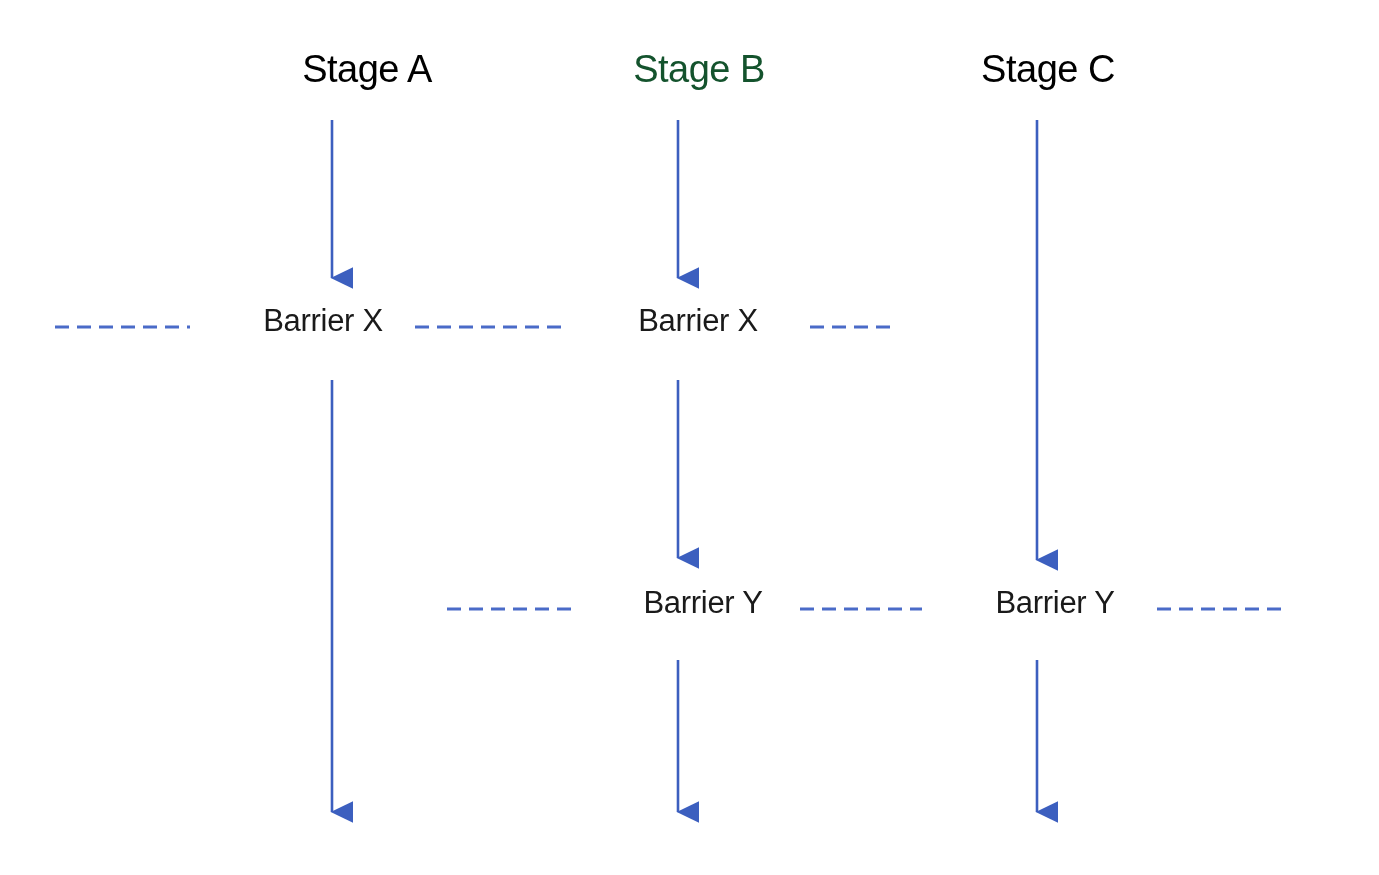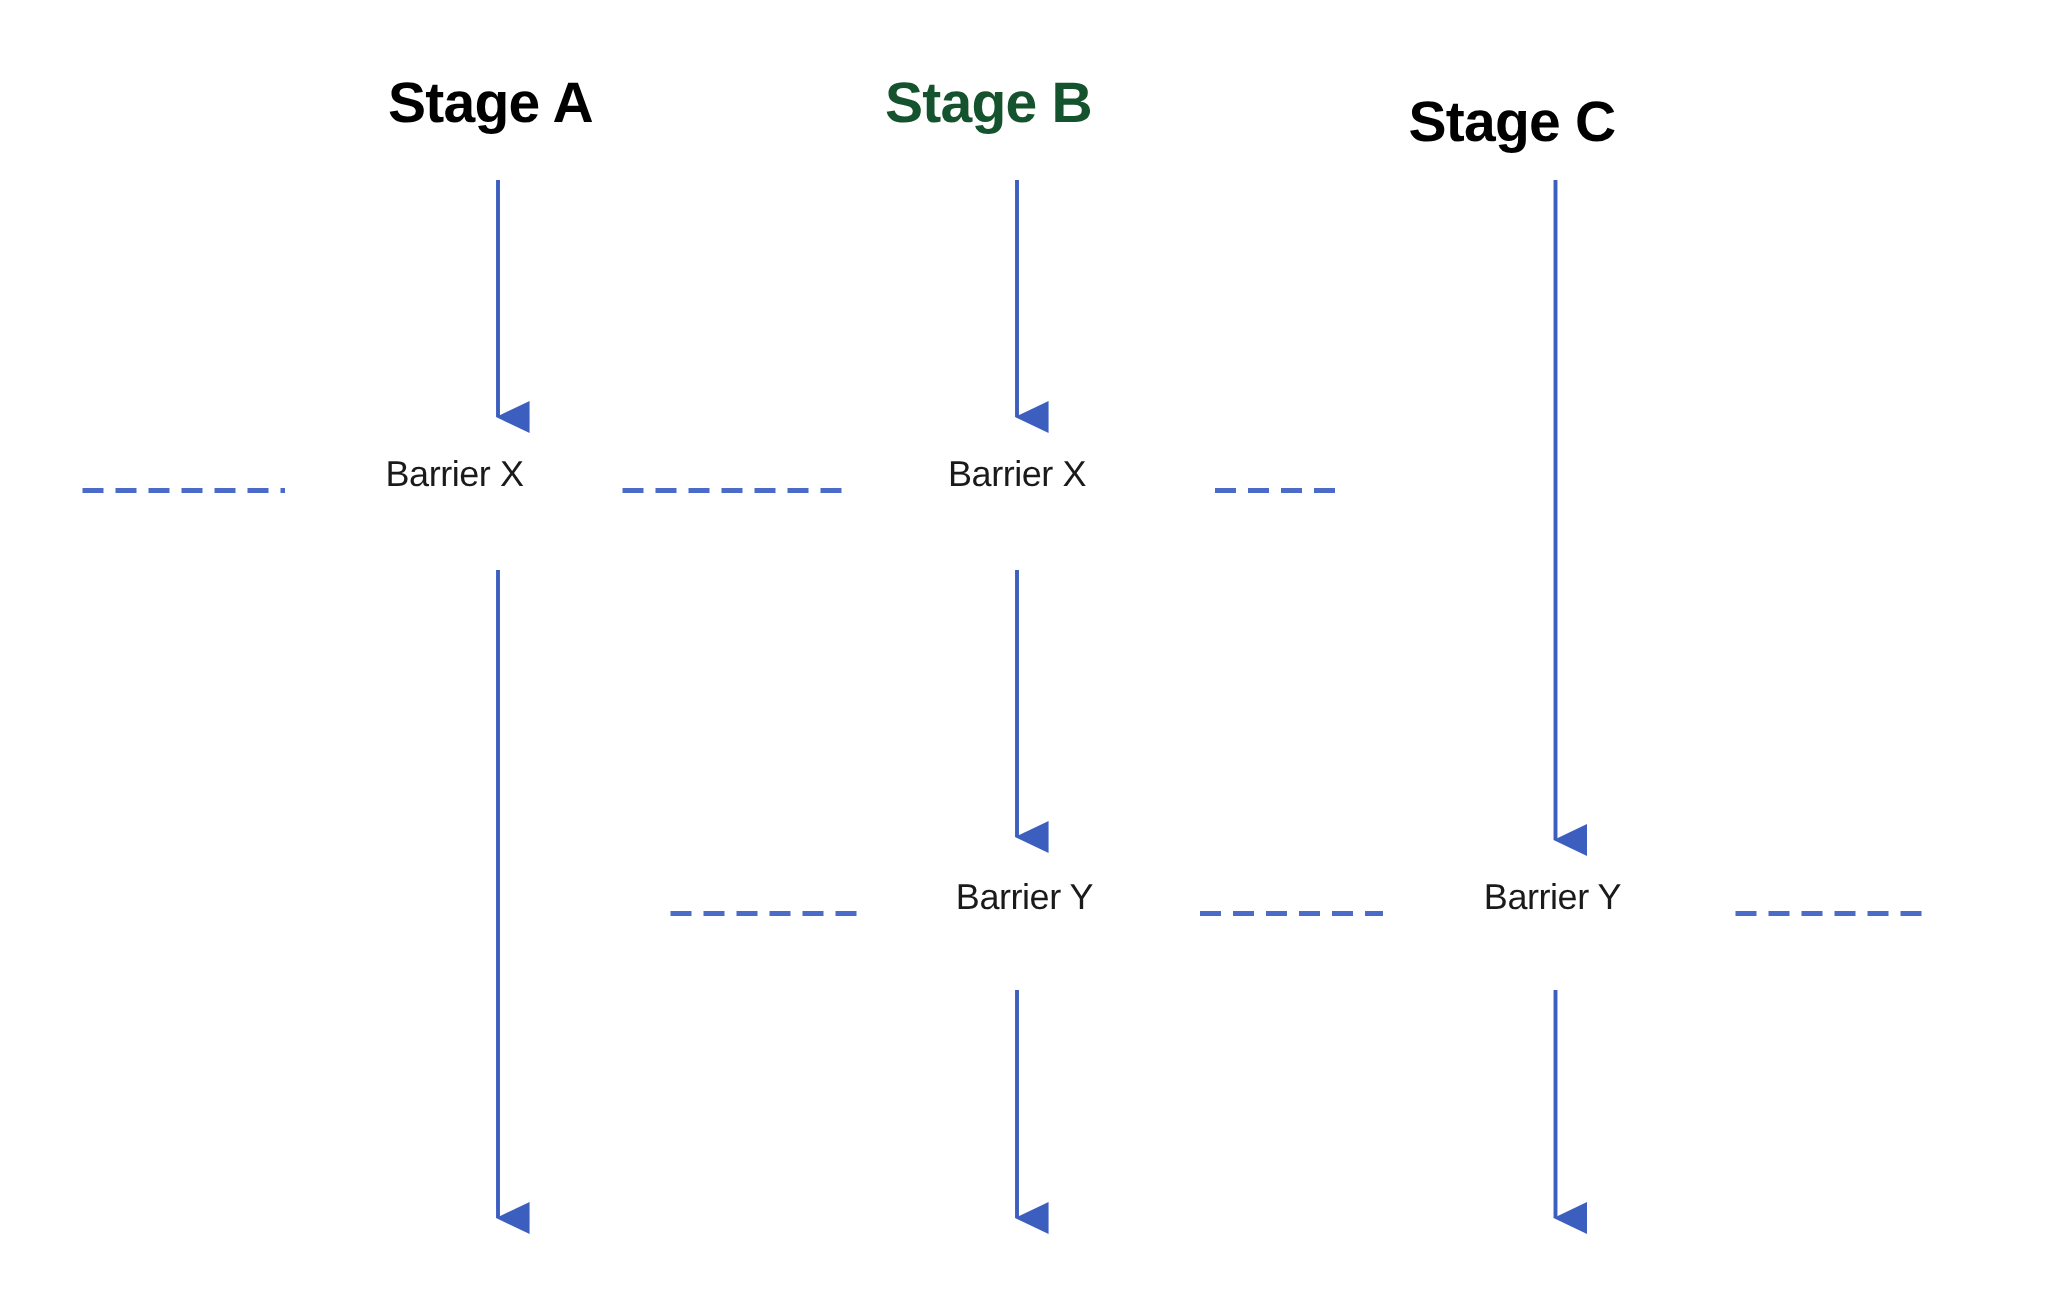--- a/index.html
+++ b/index.html
@@ -20,36 +20,38 @@
   #diagram-svg {
     position: absolute;
     left: 0;
     top: 0;
     width: 1379px;
     height: 875px;
   }
   .stage-header {
     position: absolute;
     font-size: 38px;
-    font-weight: bold;
+    font-weight: normal;
     color: #000000;
     white-space: nowrap;
     letter-spacing: -0.5px;
     text-align: center;
     transform: translateX(-50%);
+    margin-left: 40px;
   }
   .barrier-label {
     position: absolute;
-    font-size: 24px;
+    font-size: 31px;
     font-weight: normal;
     color: #1a1a1a;
     white-space: nowrap;
     letter-spacing: -0.3px;
     text-align: center;
     transform: translateX(-50%);
+    margin-left: 20px;
   }
 </style>
 </head>
 <body>
 
 <div id="canvas" style="background: rgb(255, 255, 255);">
 
   <svg id="diagram-svg" viewBox="0 0 1379 875" xmlns="http://www.w3.org/2000/svg">
     <defs>
       <marker id="arrowhead" markerWidth="9" markerHeight="9" refX="4.4" refY="8.1" orient="auto" markerUnits="strokeWidth">
@@ -71,21 +73,21 @@
         <line x1="810" y1="327" x2="893" y2="327" stroke="#4A6BC8" stroke-width="3.2" stroke-dasharray="14 8" stroke-linecap="butt"></line>
         <line x1="447" y1="609" x2="577" y2="609" stroke="#4A6BC8" stroke-width="3.2" stroke-dasharray="14 8" stroke-linecap="butt"></line>
         <line x1="800" y1="609" x2="922" y2="609" stroke="#4A6BC8" stroke-width="3.2" stroke-dasharray="14 8" stroke-linecap="butt"></line>
         <line x1="1157" y1="609" x2="1287" y2="609" stroke="#4A6BC8" stroke-width="3.2" stroke-dasharray="14 8" stroke-linecap="butt"></line>
       </g>
   </svg>
 
   <div id="headers-layer">
       <div class="stage-header" style="left: 327px; top: 48px; color: rgb(0, 0, 0);">Stage A</div>
       <div class="stage-header" style="left: 659px; top: 48px; color: #14532d;">Stage B</div>
-      <div class="stage-header" style="left: 1008px; top: 61px; color: rgb(0, 0, 0);">Stage C</div>
+      <div class="stage-header" style="left: 1008px; top: 48px; color: rgb(0, 0, 0);">Stage C</div>
     </div>
   <div id="labels-layer">
       <div class="barrier-label" style="left: 303px; top: 303px; color: rgb(26, 26, 26);">Barrier X</div>
       <div class="barrier-label" style="left: 678px; top: 303px; color: rgb(26, 26, 26);">Barrier X</div>
       <div class="barrier-label" style="left: 683px; top: 585px; color: rgb(26, 26, 26);">Barrier Y</div>
       <div class="barrier-label" style="left: 1035px; top: 585px; color: rgb(26, 26, 26);">Barrier Y</div>
     </div>
 
 </div>
 

